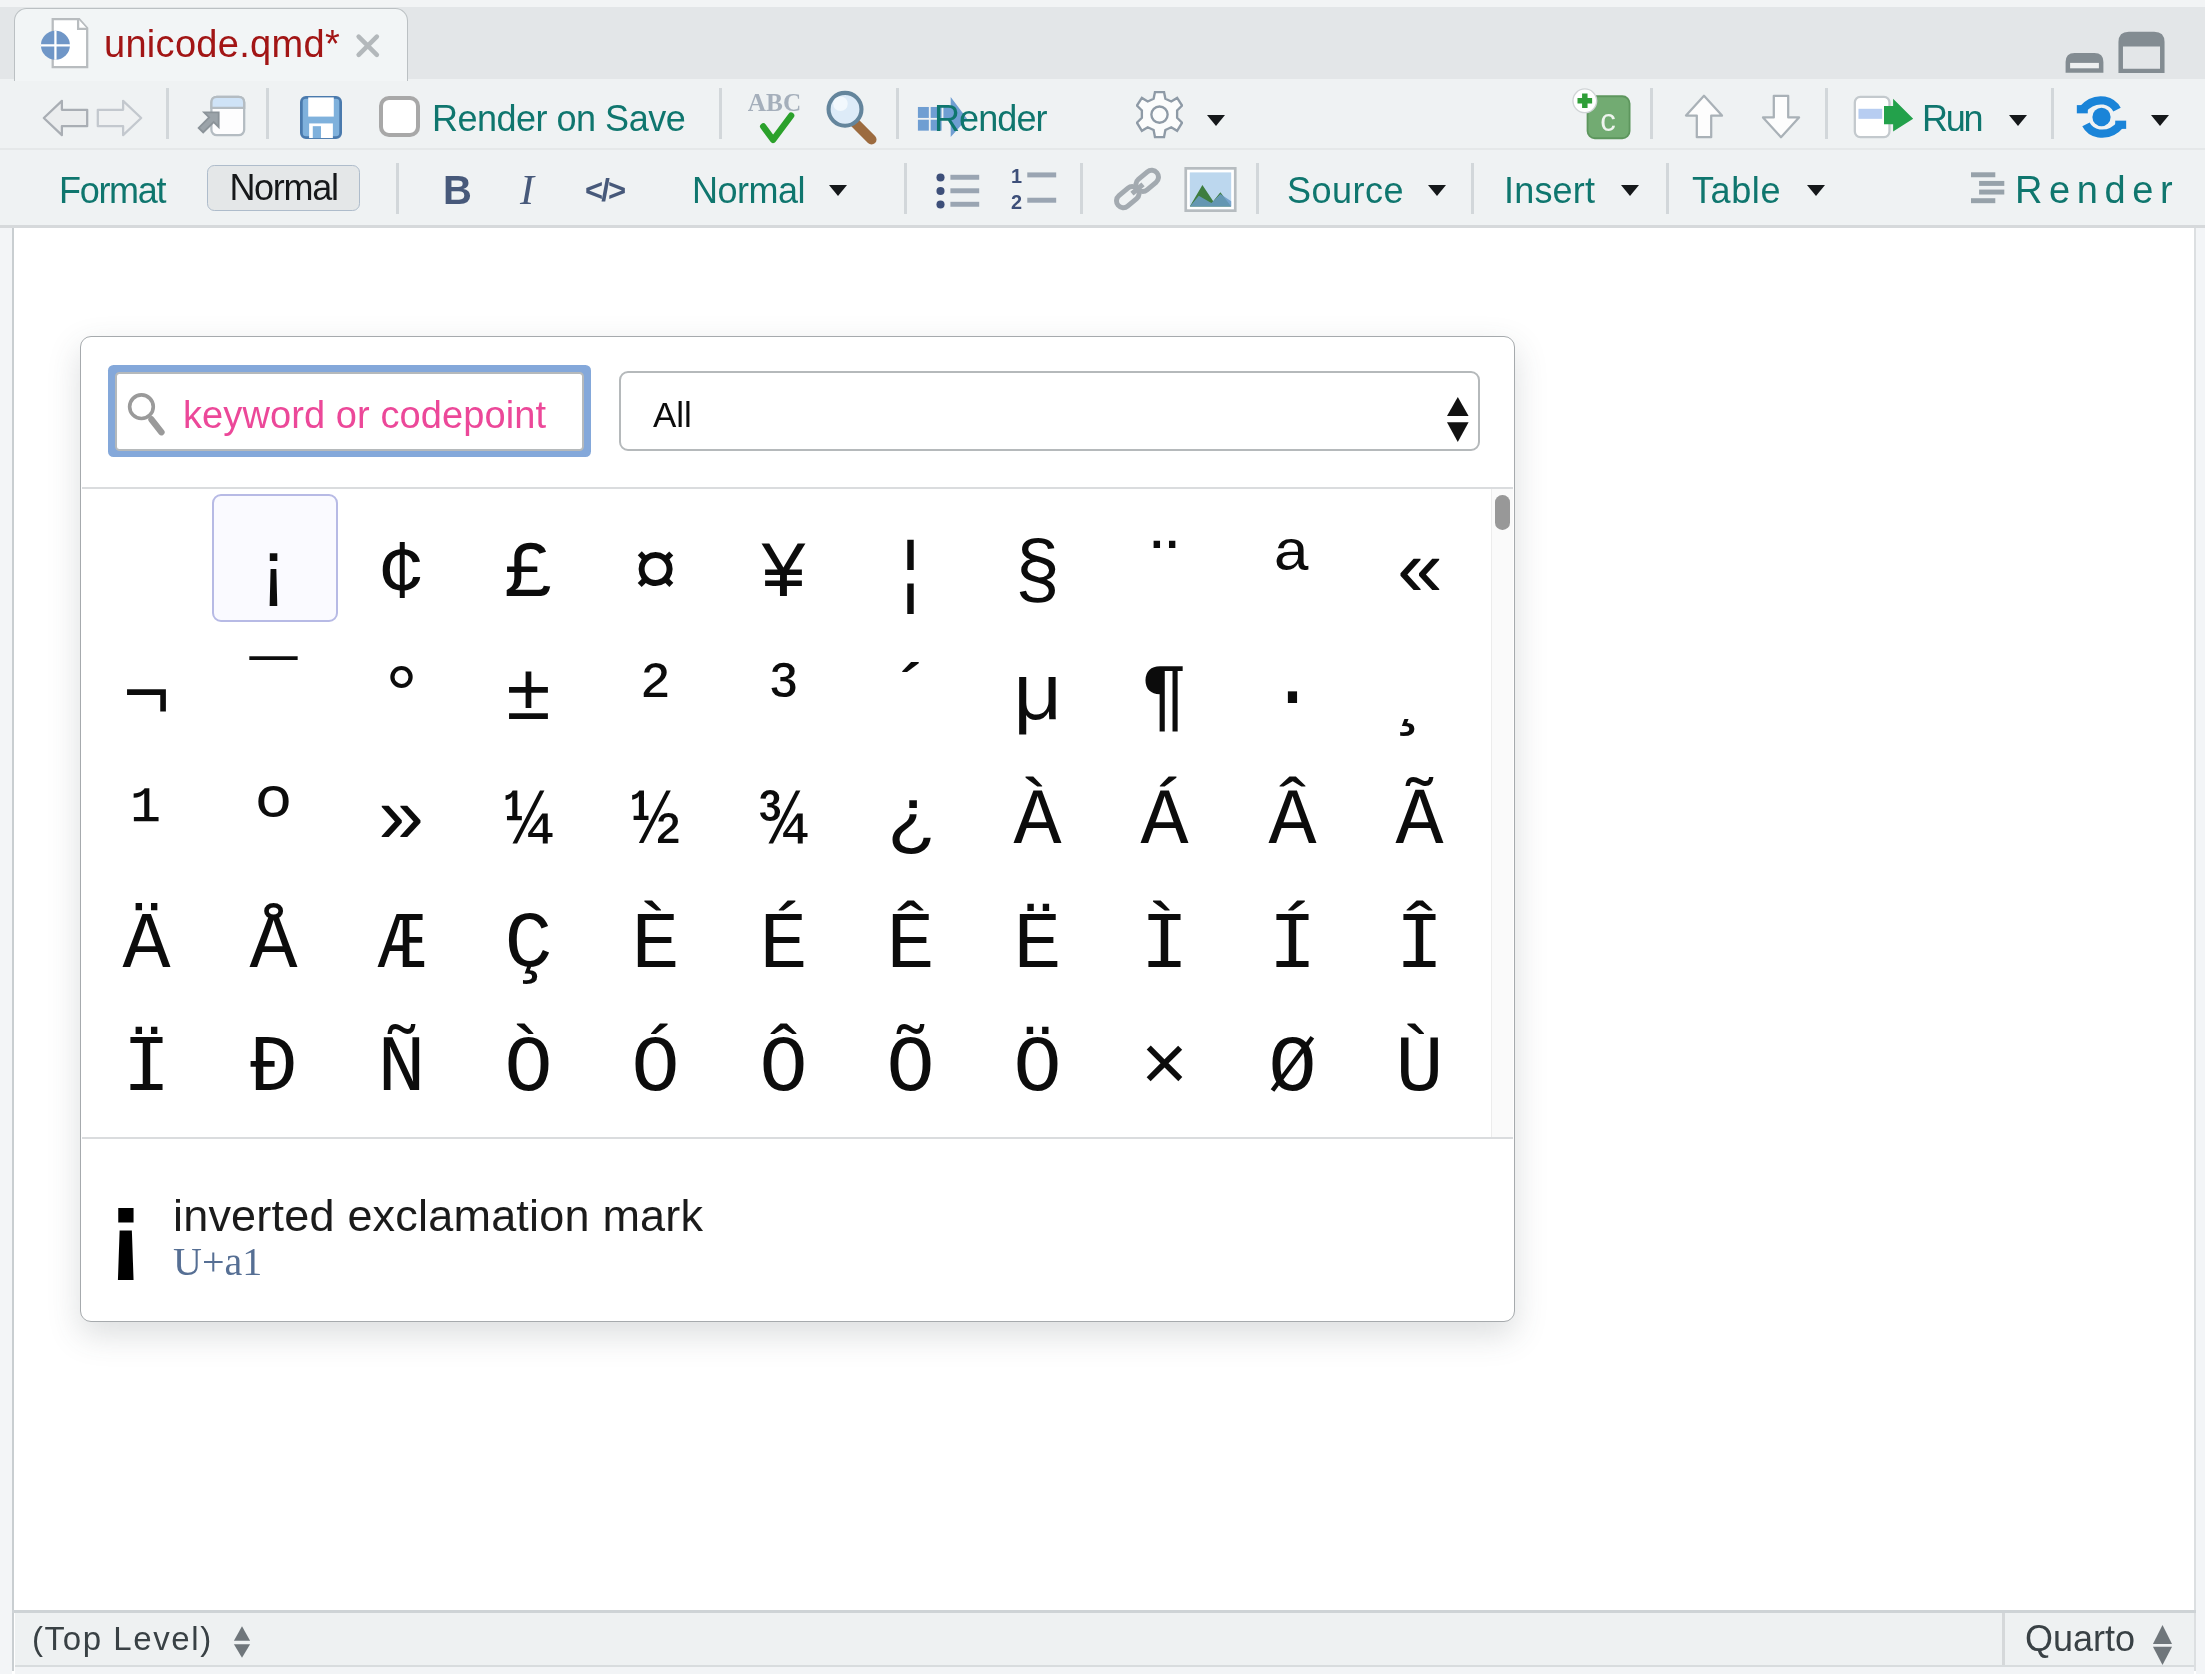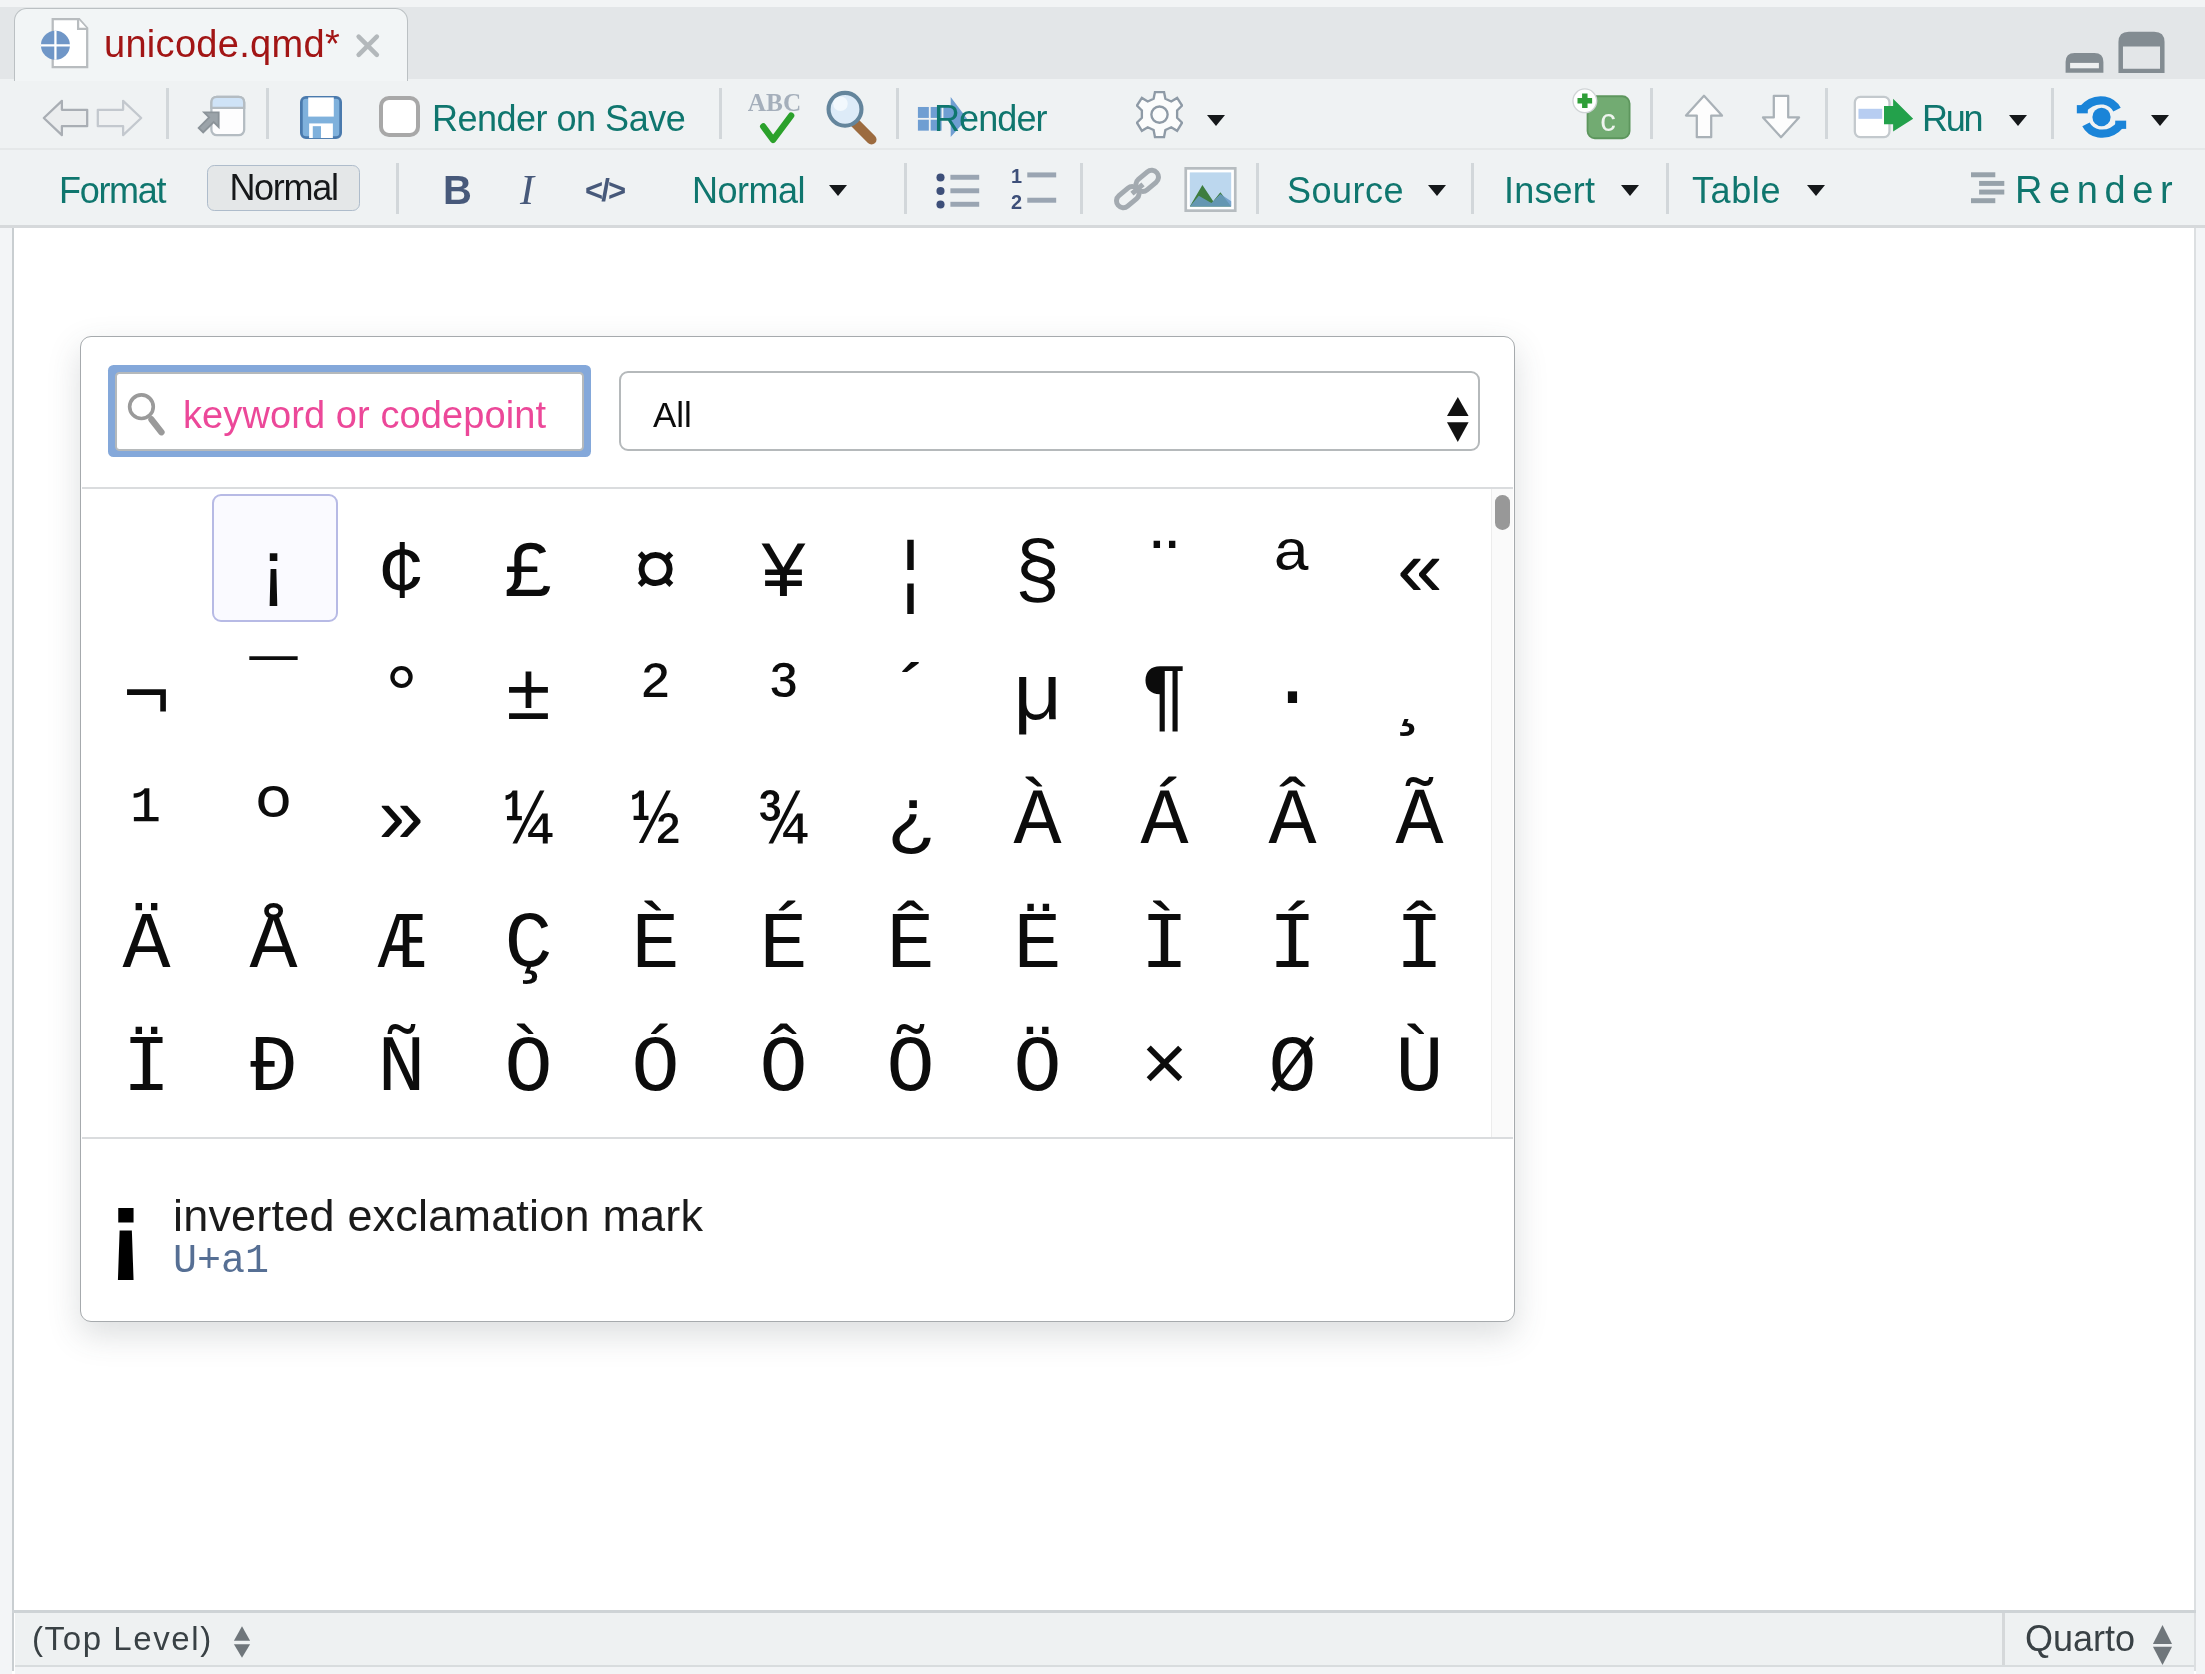--- a/index.html
+++ b/index.html
@@ -286,14 +286,14 @@
 <div class="cell" style="left:592px;top:988px">Ó</div>
 <div class="cell" style="left:720px;top:988px">Ô</div>
 <div class="cell" style="left:847px;top:988px">Õ</div>
 <div class="cell" style="left:974px;top:988px">Ö</div>
 <div class="cell" style="left:1101px;top:988px">×</div>
 <div class="cell" style="left:1229px;top:988px">Ø</div>
 <div class="cell" style="left:1356px;top:988px">Ù</div>
 
 <div class="lbl" style="left:93px;top:1183px;line-height:109px;font-size:109px;font-weight:bold;font-family:'Liberation Mono',monospace;color:#000">¡</div>
 <div class="lbl" style="left:173px;top:1191px;line-height:49px;font-size:45px;letter-spacing:0.2px;color:#1b1b1b">inverted exclamation mark</div>
-<div class="lbl" style="left:173px;top:1240px;line-height:44px;font-size:40px;font-family:Liberation Mono, monospace;color:#566f94">U+a1</div>
+<div class="lbl" style="left:173px;top:1240px;line-height:44px;font-size:40px;font-family:Liberation Serif, serif;color:#566f94">U+a1</div>
 
 
 </body></html>

